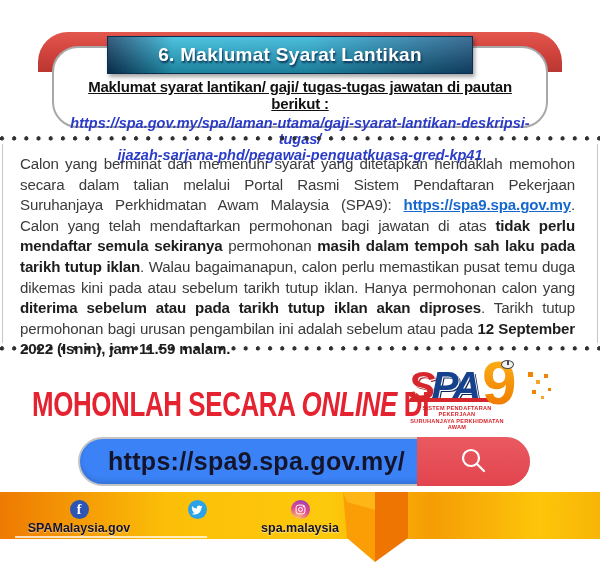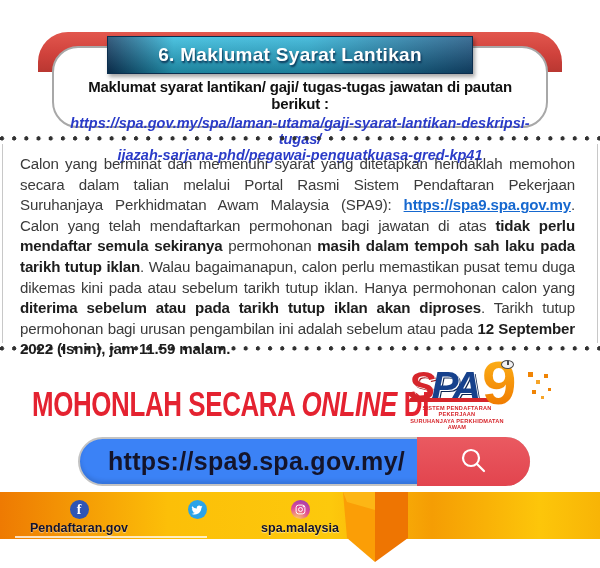--- a/index.html
+++ b/index.html
@@ -14,21 +14,21 @@
   .info-box { position:absolute; left:52px; top:46px; width:496px; height:82px;
               background:#fff; border:2px solid #a8a8a8; border-radius:26px; }
   .banner { position:absolute; left:107px; top:36px; width:366px; height:38px;
             background:linear-gradient(180deg,rgba(255,255,255,.18),rgba(0,0,0,.28)),
                        linear-gradient(90deg,#0d3c64 0%,#28b6da 18%,#25aed4 55%,#15517f 100%);
             border:1px solid #0b2e4e; box-shadow:2px 3px 4px rgba(0,0,0,.35);
             display:flex; align-items:center; justify-content:center; }
   .banner-title { color:#fff; font-weight:bold; font-size:19px; letter-spacing:.3px;
                   text-shadow:1px 2px 2px rgba(6,36,72,.85); }
   .info-inner { position:absolute; left:10px; right:10px; top:30px; text-align:center; }
-  .info-line { font-size:15px; font-weight:bold; color:#111; letter-spacing:-0.2px; }
+  .info-line { font-size:15px; font-weight:bold; color:#111; letter-spacing:-0.2px;text-decoration:underline; }
   .info-url  { font-size:14.5px; font-weight:bold; font-style:italic; color:#2a3bc8;
                line-height:16px; margin-top:3px; cursor:pointer; }
 
   
   .dots { position:absolute; left:0; width:600px; height:5px;
           background-image:radial-gradient(circle at 2px 2.4px,#313131 1.9px,transparent 2.4px);
           background-size:12.2px 5px; background-repeat:repeat-x; }
   .dots-top { top:136px; }
   .dots-bottom { top:346px; }
 
@@ -161,21 +161,21 @@
   <div class="footer-bar"></div>
   <svg class="fold" viewBox="0 0 75 72">
     <polygon points="5,0 37,0 37,70 9,46" fill="#fb9e06"></polygon>
     <polygon points="37,0 70,0 70,46 37,70" fill="#ee7502"></polygon>
     <polygon points="5,0 37,0 37,18 9,10" fill="rgba(255,210,40,0.45)"></polygon>
   </svg>
   <div class="footer-underline"></div>
 
   <div class="social soc-fb">
     <div class="ic ic-fb">f</div>
-    <div class="hd">Pendaftaran.gov</div>
+    <div class="hd">SPAMalaysia.gov</div>
   </div>
 
   <div class="social soc-tw">
     <div class="ic ic-tw">
       <svg width="12" height="12" viewBox="0 0 24 24">
           <path fill="#fff" d="M23 5.1c-.8.4-1.7.6-2.6.8.9-.6 1.6-1.5 2-2.5-.9.5-1.9.9-2.9 1.1A4.5 4.5 0 0 0 11.6 8c0 .4 0 .7.1 1A12.8 12.8 0 0 1 2.4 4.3a4.5 4.5 0 0 0 1.4 6c-.7 0-1.4-.2-2-.5 0 2.2 1.5 4 3.6 4.4-.6.2-1.3.2-2 .1a4.5 4.5 0 0 0 4.2 3.1A9 9 0 0 1 1 19.3 12.7 12.7 0 0 0 7.9 21c8.3 0 12.8-6.9 12.8-12.8v-.6c.9-.6 1.6-1.4 2.3-2.5z"></path>
         </svg>
     </div>
   </div>
 

